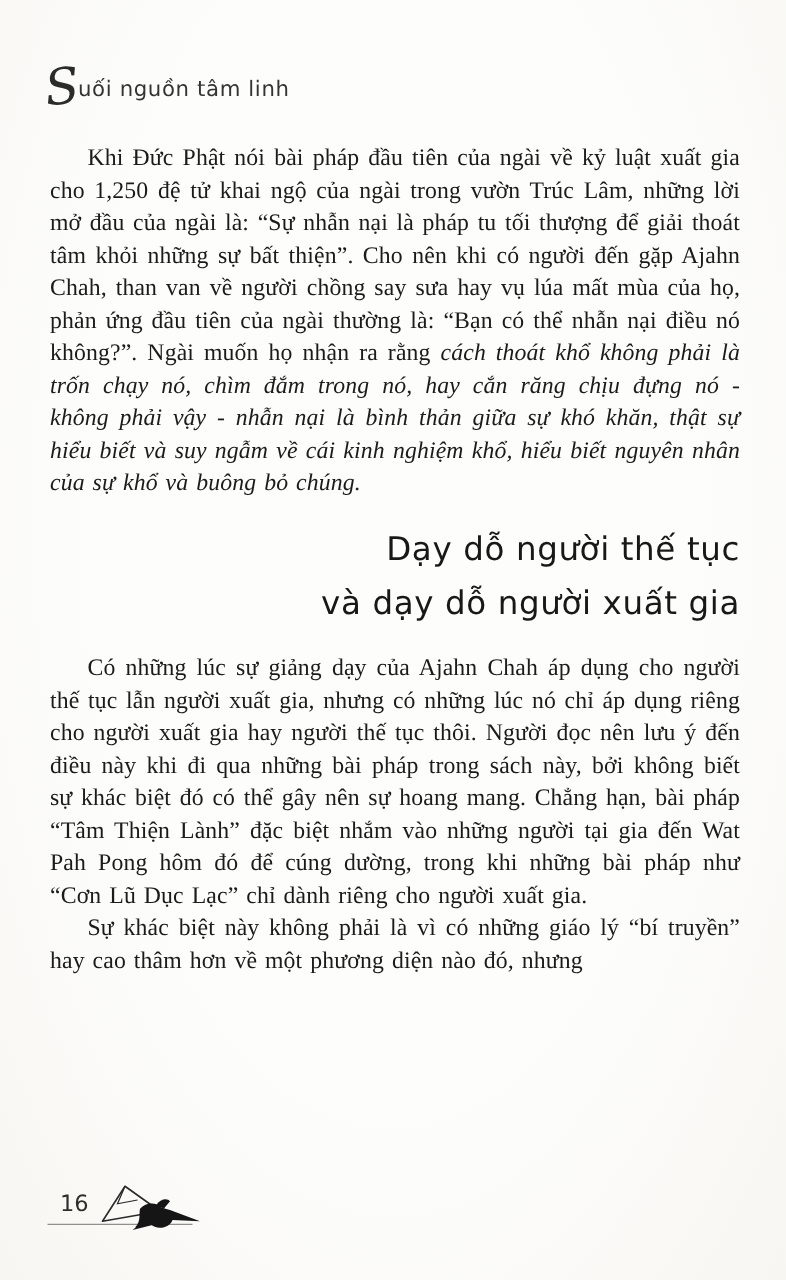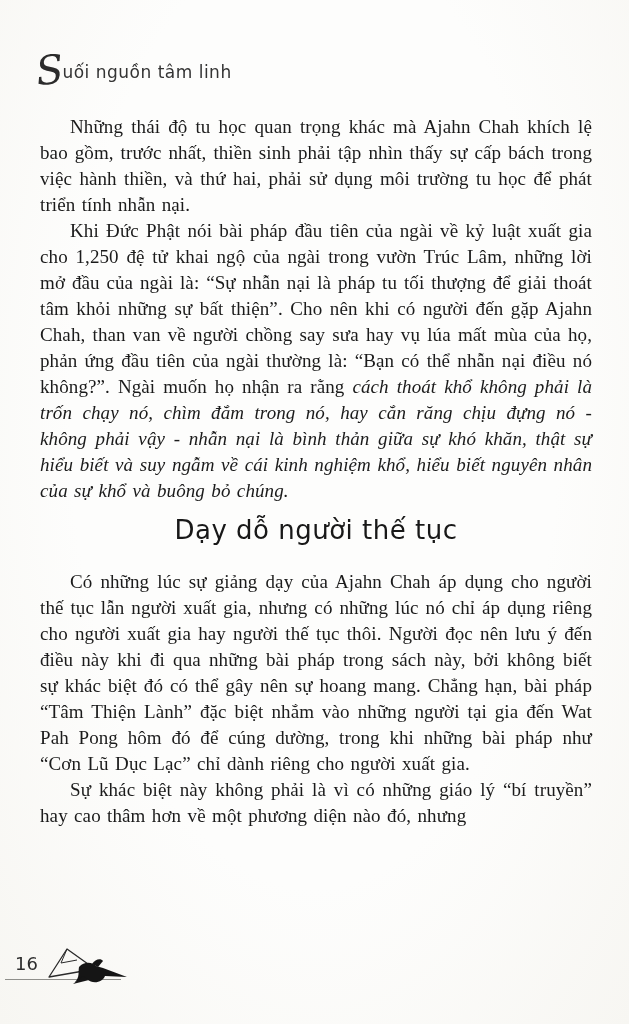--- a/index.html
+++ b/index.html
@@ -52,33 +52,33 @@
     font-size: 19px;
     line-height: 26px;
     text-align: justify;
     text-indent: 30px;
     letter-spacing: 0.1px;
     word-spacing: 1.5px;
     color: #1b1b1b;
   }
   .body-para em { }
   .section-heading {
-    margin: 5px 0 17px 0;
-    text-align: center;
+    margin: 19px 0 17px 0;
+    text-align: right;
     font-family: "DejaVu Sans", sans-serif;
     font-weight: 500;
     font-size: 26px;
     line-height: 43px;
     letter-spacing: 0.5px;
     color: #181818;
   }
   
   .page-footer {
     position: absolute;
-    left: 5px; top: 946px;
+    left: 38px; top: 946px;
     width: 140px; height: 44px;
   }
   .page-number {
     position: absolute;
     left: 10px; top: 7px;
     font-family: "DejaVu Sans", sans-serif;
     font-size: 18px;
     color: #2e2e2e;
   }
   .footer-rule {
@@ -97,26 +97,26 @@
 <body>
 
 <div class="page">
 
   <div class="running-header">
     <span class="drop-initial">S</span><span class="header-rest">uối nguồn tâm linh</span>
   </div>
 
   <div class="text-column">
 
-    <p class="body-para">Những thái độ tu học quan trọng khác mà Ajahn Chah khích lệ bao gồm, trước nhất, thiền sinh phải tập nhìn thấy sự cấp bách trong việc hành thiền, và thứ hai, phải sử dụng môi trường tu học để phát triển tính nhẫn nại.</p>
 
     <p class="body-para"><span>Khi Đức Phật nói bài pháp đầu tiên của ngài về kỷ luật xuất gia cho 1,250 đệ tử khai ngộ của ngài trong vườn Trúc Lâm, những lời mở đầu của ngài là: “Sự nhẫn nại là pháp tu tối thượng để giải thoát tâm khỏi những sự bất thiện”. Cho nên khi có người đến gặp Ajahn Chah, than van về người chồng say sưa hay vụ lúa mất mùa của họ, phản ứng đầu tiên của ngài thường là: “Bạn có thể nhẫn nại điều nó không?”. Ngài muốn họ nhận ra rằng </span><em>cách thoát khổ không phải là trốn chạy nó, chìm đắm trong nó, hay cắn răng chịu đựng nó - không phải vậy - nhẫn nại là bình thản giữa sự khó khăn, thật sự hiểu biết và suy ngẫm về cái kinh nghiệm khổ, hiểu biết nguyên nhân của sự khổ và buông bỏ chúng.</em></p>
 
     <h2 class="section-heading">
       <span>Dạy dỗ người thế tục</span><br>
+      <span>và dạy dỗ người xuất gia</span>
     </h2>
 
     <p class="body-para">Có những lúc sự giảng dạy của Ajahn Chah áp dụng cho người thế tục lẫn người xuất gia, nhưng có những lúc nó chỉ áp dụng riêng cho người xuất gia hay người thế tục thôi. Người đọc nên lưu ý đến điều này khi đi qua những bài pháp trong sách này, bởi không biết sự khác biệt đó có thể gây nên sự hoang mang. Chẳng hạn, bài pháp “Tâm Thiện Lành” đặc biệt nhắm vào những người tại gia đến Wat Pah Pong hôm đó để cúng dường, trong khi những bài pháp như “Cơn Lũ Dục Lạc” chỉ dành riêng cho người xuất gia.</p>
 
     <p class="body-para">Sự khác biệt này không phải là vì có những giáo lý “bí truyền” hay cao thâm hơn về một phương diện nào đó, nhưng</p>
 
   </div>
 
   <div class="page-footer">
     <span class="page-number">16</span>

